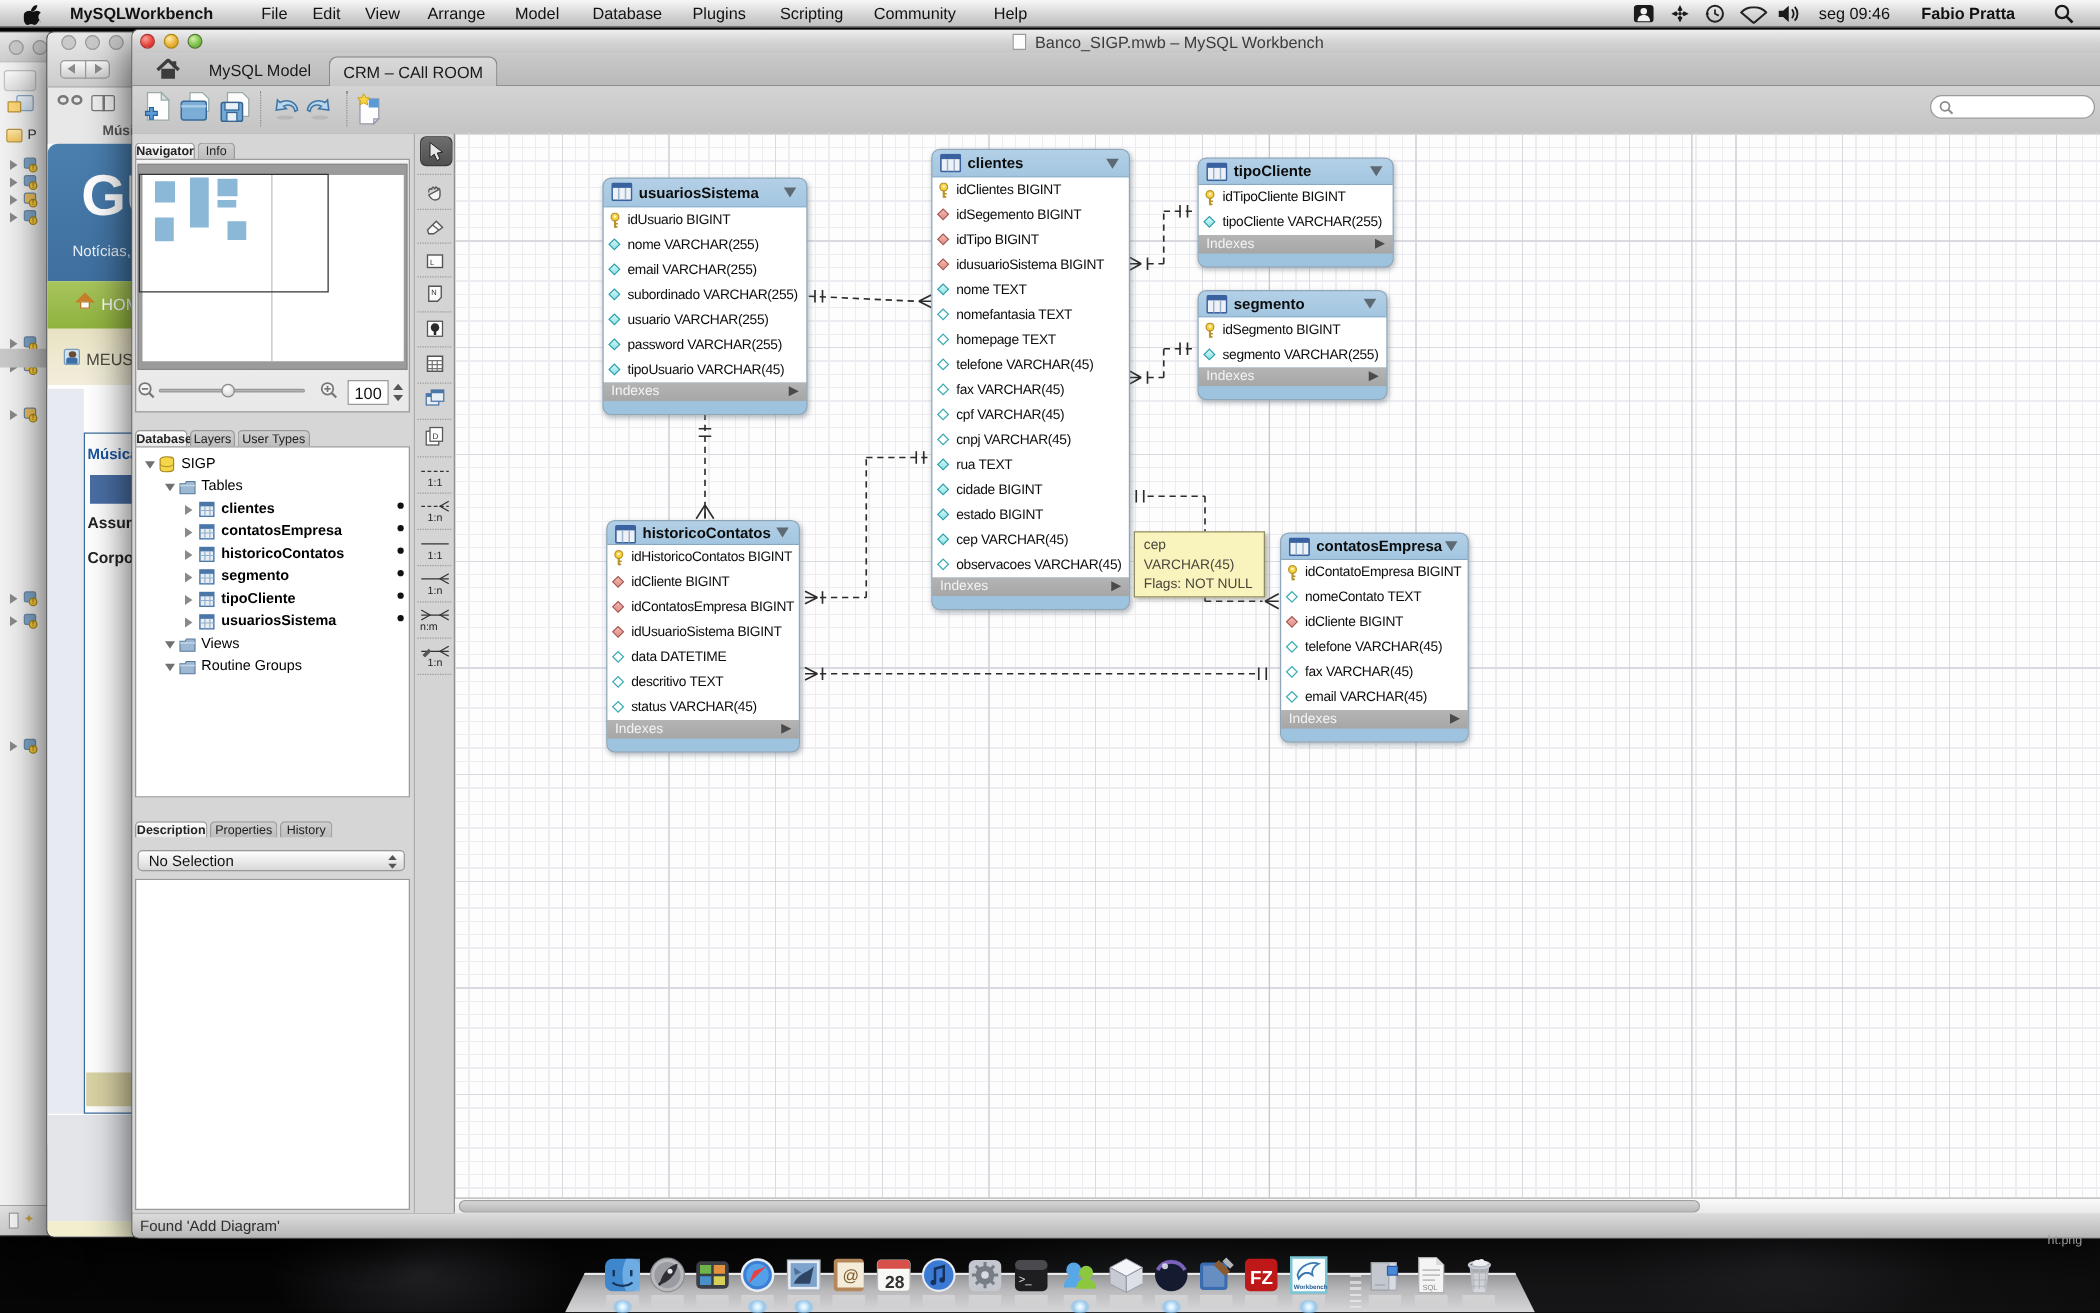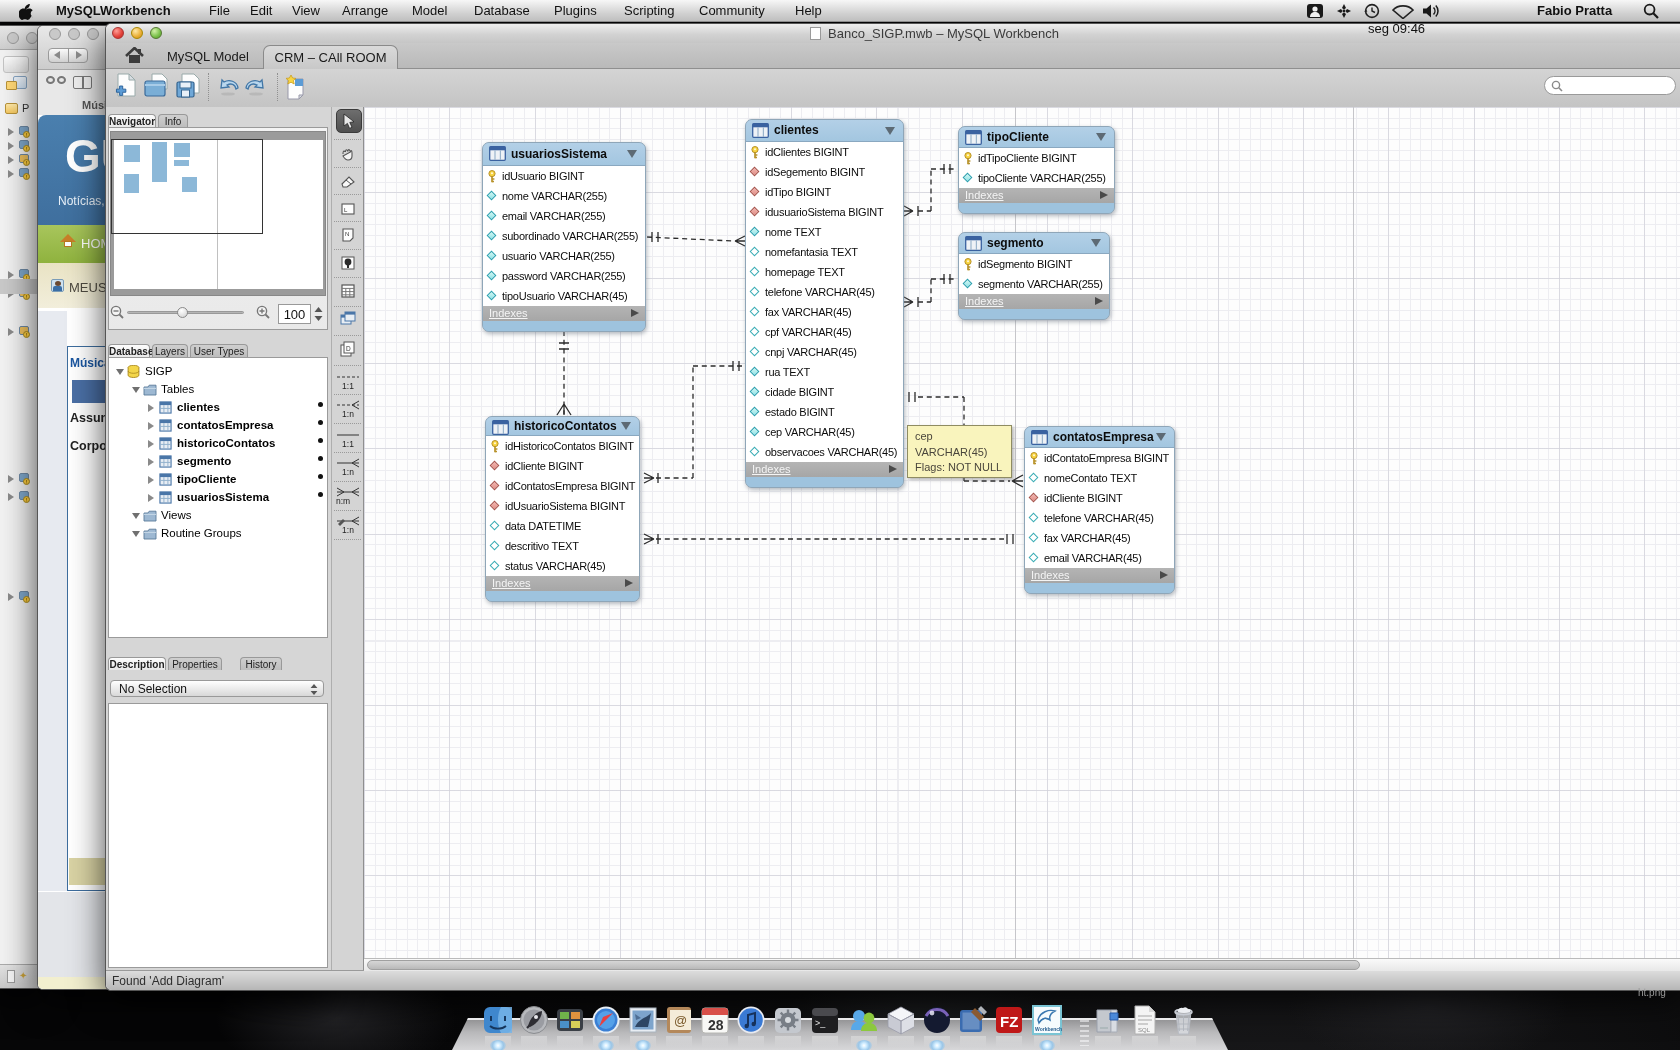--- a/index.html
+++ b/index.html
@@ -36,21 +36,21 @@
 .whitebox{position:absolute;background:#fff;border:1px solid #9a9a9a;}
 
 .tbl{position:absolute;border-radius:7px;background:#9ec3de;
  box-shadow:1px 2px 4px rgba(120,130,140,.55);border:1px solid #8fa6b8;}
 .th{position:relative;background:linear-gradient(#b3d0e7,#a3c6e0);border-radius:6px 6px 0 0;
  border-bottom:1px solid #8aa8c0;font-weight:bold;font-size:12px;color:#0c0c0c;}
 .tbody{position:relative;background:#fff;}
 .trow{position:relative;height:20px;font-size:11px;letter-spacing:-0.25px;color:#0c0c0c;line-height:20px;
  padding-left:19px;white-space:nowrap;}
 .tidx{position:relative;background:linear-gradient(#b4b4b4,#a6a6a6);color:#f4f4f4;
- font-size:11px;line-height:15px;padding-left:6px;text-decoration:underline;}
+ font-size:11px;line-height:15px;padding-left:6px;}
 .ic{position:absolute;left:5px;top:6px;width:7px;height:7px;transform:rotate(45deg);}
 .d-n{background:linear-gradient(135deg,#d4f8f4,#8fe2e6);border:1px solid #2a9fae;}
 .d-o{background:#fff;border:1px solid #3aacb4;}
 .d-f{background:linear-gradient(135deg,#f4b8b2,#e08d85);border:1px solid #a5524a;}
 .hdrtri{position:absolute;right:8px;top:8px;width:0;height:0;
  border-left:5.5px solid transparent;border-right:5.5px solid transparent;border-top:8px solid #5d6a74;}
 .idxtri{position:absolute;right:6px;top:3px;width:0;height:0;
  border-top:4.5px solid transparent;border-bottom:4.5px solid transparent;border-left:8px solid #4a4a4a;}
 
 .trw{position:absolute;font-size:11.5px;color:#000;white-space:nowrap;}
@@ -325,21 +325,21 @@
     </svg>
     <div class="trw" style="left:161px;top:509px;font-weight:normal;">Views</div>
     <div class="disc open" style="left:132px;top:531px;"></div>
     <svg class="abs" style="left:143px;top:528px;" width="14" height="12" viewBox="0 0 14 12">
     <path d="M1 3 l4 0 1.2-1.8 L13 1.2 V11 H1 Z" fill="#9db8d2" stroke="#5a7a9a" stroke-width=".9"></path>
     <path d="M1 4.4 H13" stroke="#c4d6e6" stroke-width="1.1"></path>
     </svg>
     <div class="trw" style="left:161px;top:527px;font-weight:normal;">Routine Groups</div>
     <div class="ptab on" style="left:108px;top:657px;width:58px;">Description</div>
     <div class="ptab" style="left:168px;top:657px;width:54px;">Properties</div>
-    <div class="ptab" style="left:224px;top:657px;width:42px;margin-left:16px;">History</div>
+    <div class="ptab" style="left:224px;top:657px;width:42px;">History</div>
     <div class="abs" style="left:110px;top:680px;width:214px;height:17px;background:linear-gradient(#ffffff,#d8d8d8);border:1px solid #999;border-radius:4px;">
  <div style="position:absolute;left:8px;top:1px;font-size:12px;color:#111;">No Selection</div>
  <svg style="position:absolute;right:5px;top:3px;" width="8" height="11" viewBox="0 0 8 11">
   <path d="M4 0 L7.4 4 H0.6 Z" fill="#555"></path>
         <path d="M4 11 L7.4 7 H0.6 Z" fill="#555"></path>
       </svg>
 </div>
     <div class="whitebox" style="left:108px;top:703px;width:220px;height:265px;"></div>
     <div class="abs" style="left:331px;top:107px;width:33px;height:863px;background:#d4d4d4;border-left:1px solid #aeaeae;border-right:1px solid #8f8f8f;"></div>
     <div class="abs" style="left:334px;top:139px;width:27px;border-top:1px dotted #9a9a9a;"></div>
@@ -783,18 +783,18 @@
  <path d="M8 4.5 V8 L11 9.5" stroke="#222" stroke-width="1.4" fill="none"></path>
  <path d="M1.6 6 L0.5 9 L3.4 8.4" fill="#222"></path>
     </svg>
     <svg class="abs" style="left:1392px;top:5px;" width="22" height="14" viewBox="0 0 22 14">
  <path d="M1 5 C6 -0.5 16 -0.5 21 5 L11 13.5 Z" fill="none" stroke="#222" stroke-width="1.6"></path>
     </svg>
     <svg class="abs" style="left:1422px;top:3px;" width="19" height="16" viewBox="0 0 19 16">
  <path d="M1 5.5 h3.5 L9 1.5 v13 L4.5 10.5 H1 Z" fill="#1a1a1a"></path>
  <path d="M11.5 4.5 a5 5 0 0 1 0 7 M13.8 2.5 a8 8 0 0 1 0 11" stroke="#1a1a1a" stroke-width="1.5" fill="none"></path>
     </svg>
-    <div class="mi" style="left:1368px;margin-top:18px;">seg 09:46</div>
+    <div class="mi" style="left:1455px;">seg 09:46</div>
     <div class="mi" style="left:1537px;font-weight:bold;">Fabio Pratta</div>
     <svg class="abs" style="left:1643px;top:3px;" width="16" height="16" viewBox="0 0 16 16">
  <circle cx="6.6" cy="6.6" r="4.9" fill="none" stroke="#1a1a1a" stroke-width="1.8"></circle>
  <path d="M10.3 10.3 L15 15" stroke="#1a1a1a" stroke-width="2.2"></path>
     </svg>
   </div>
 </body></html>

